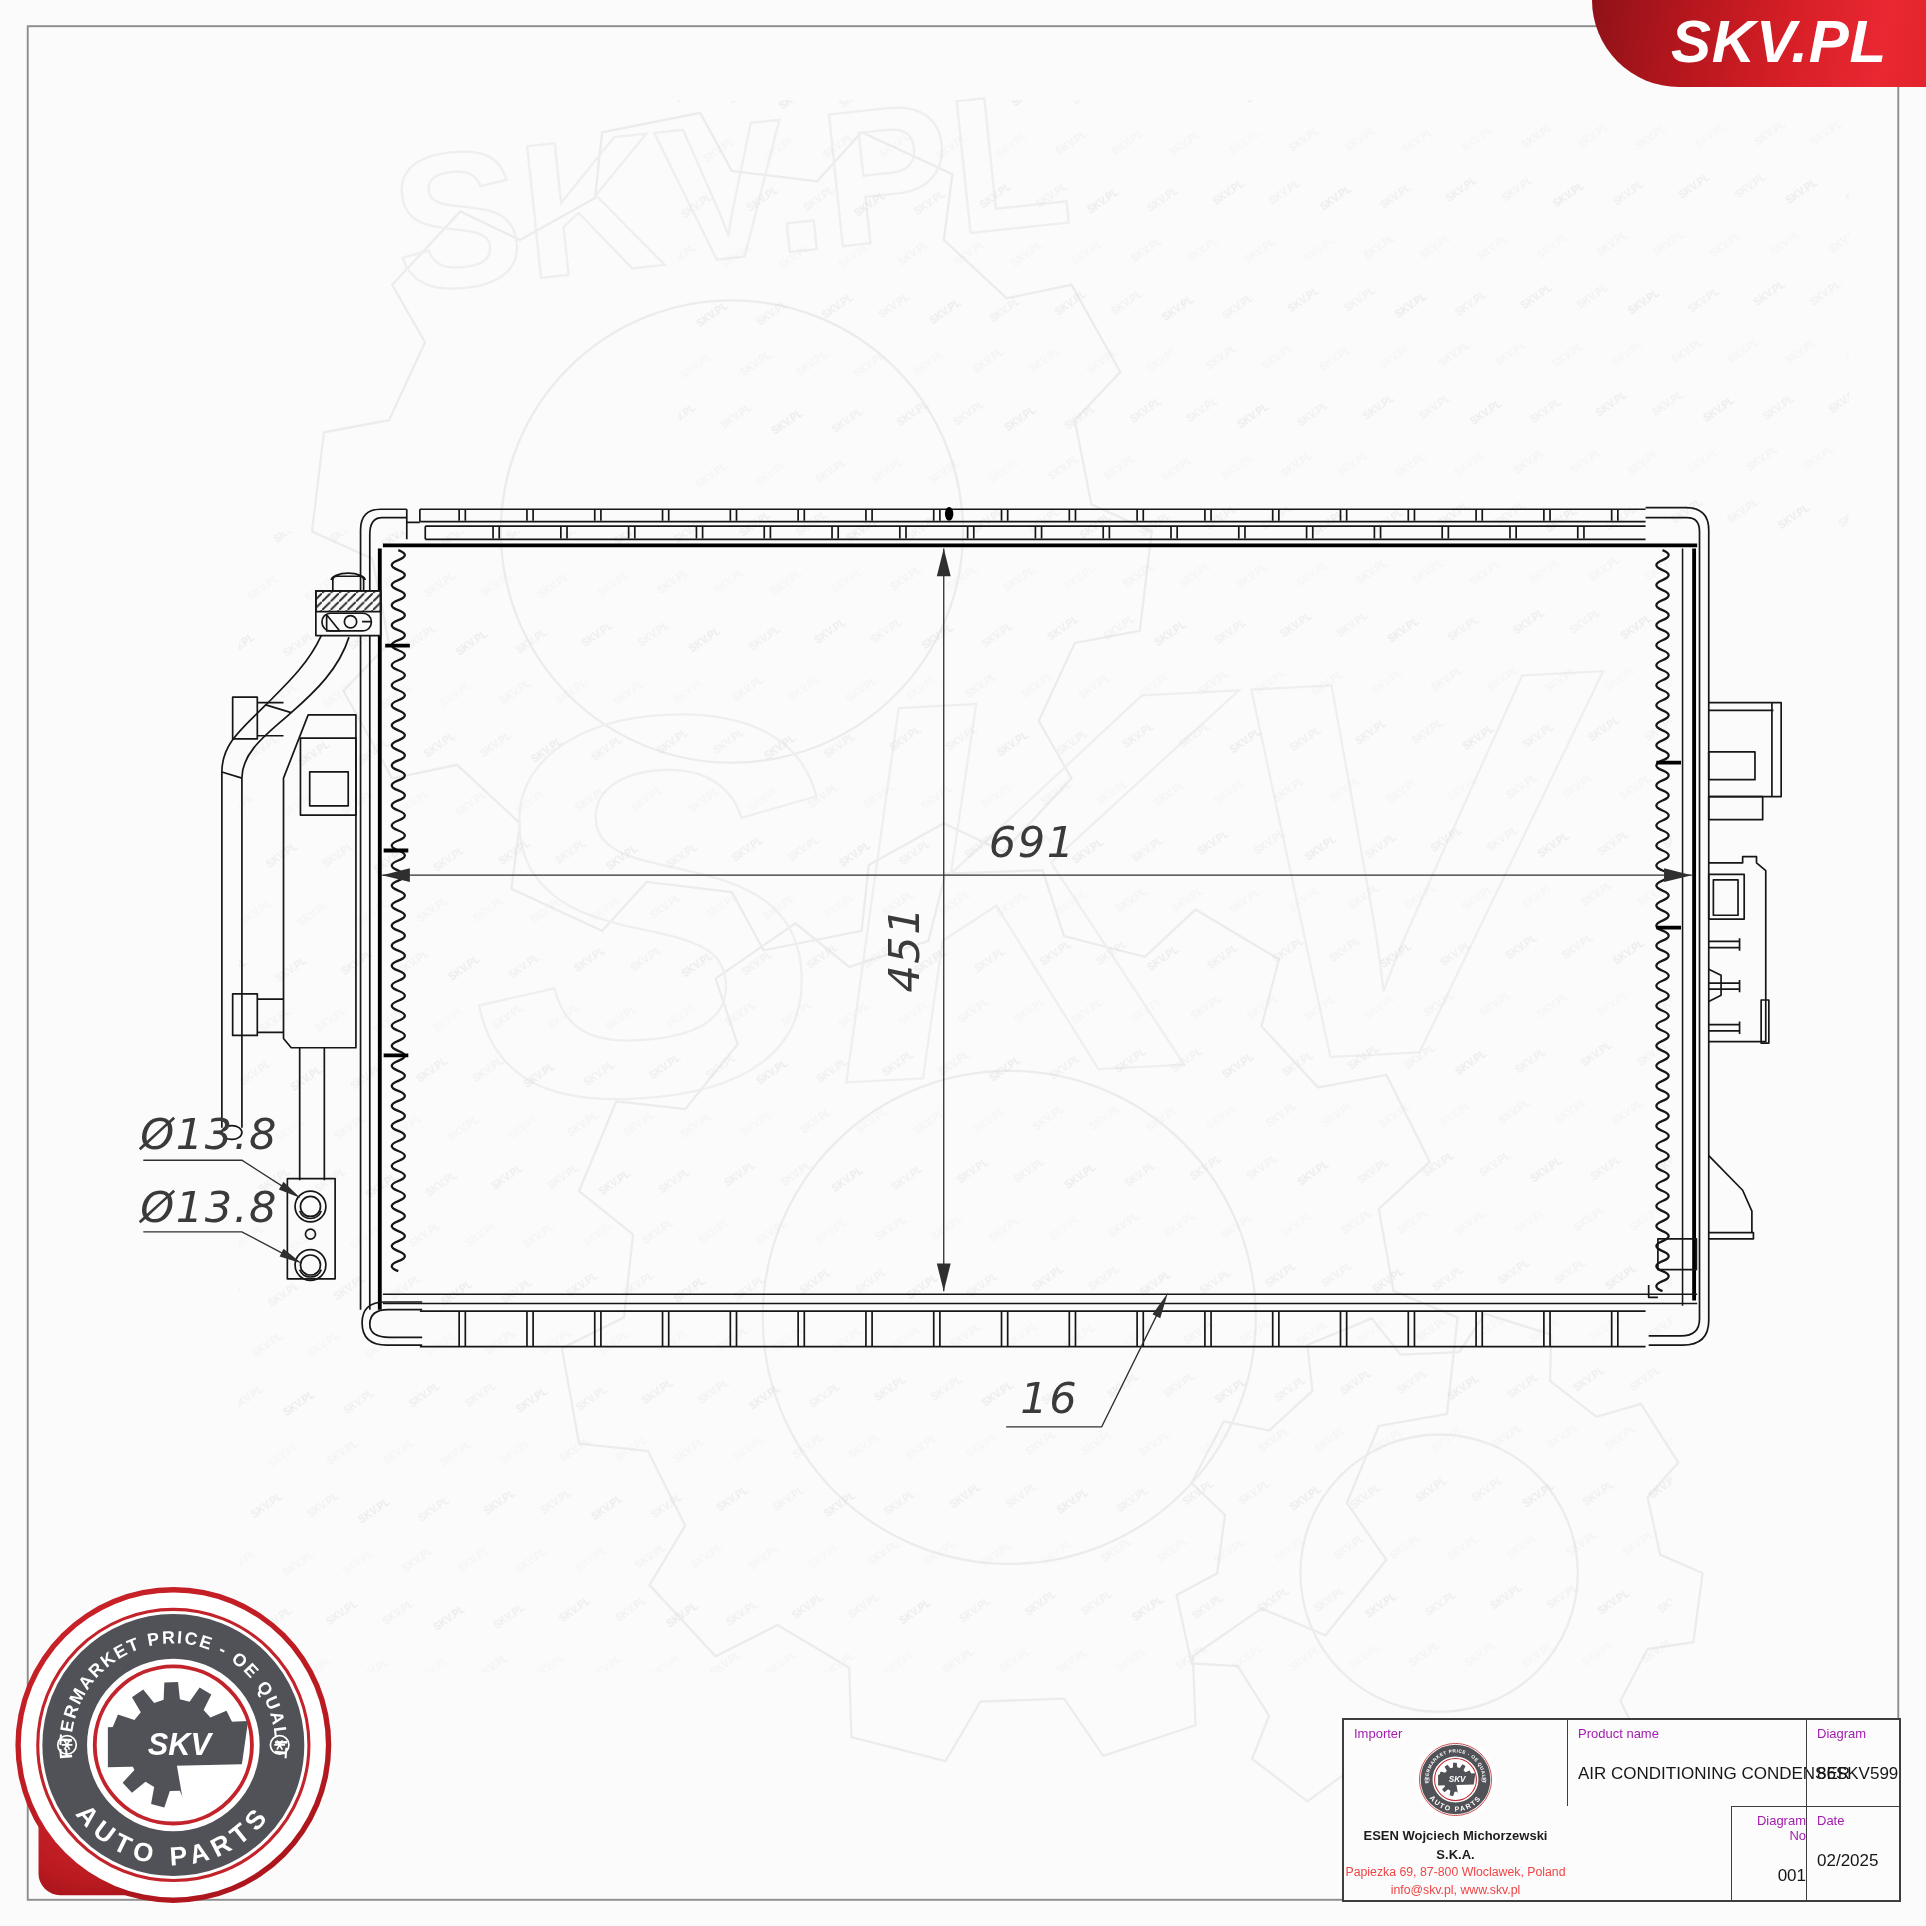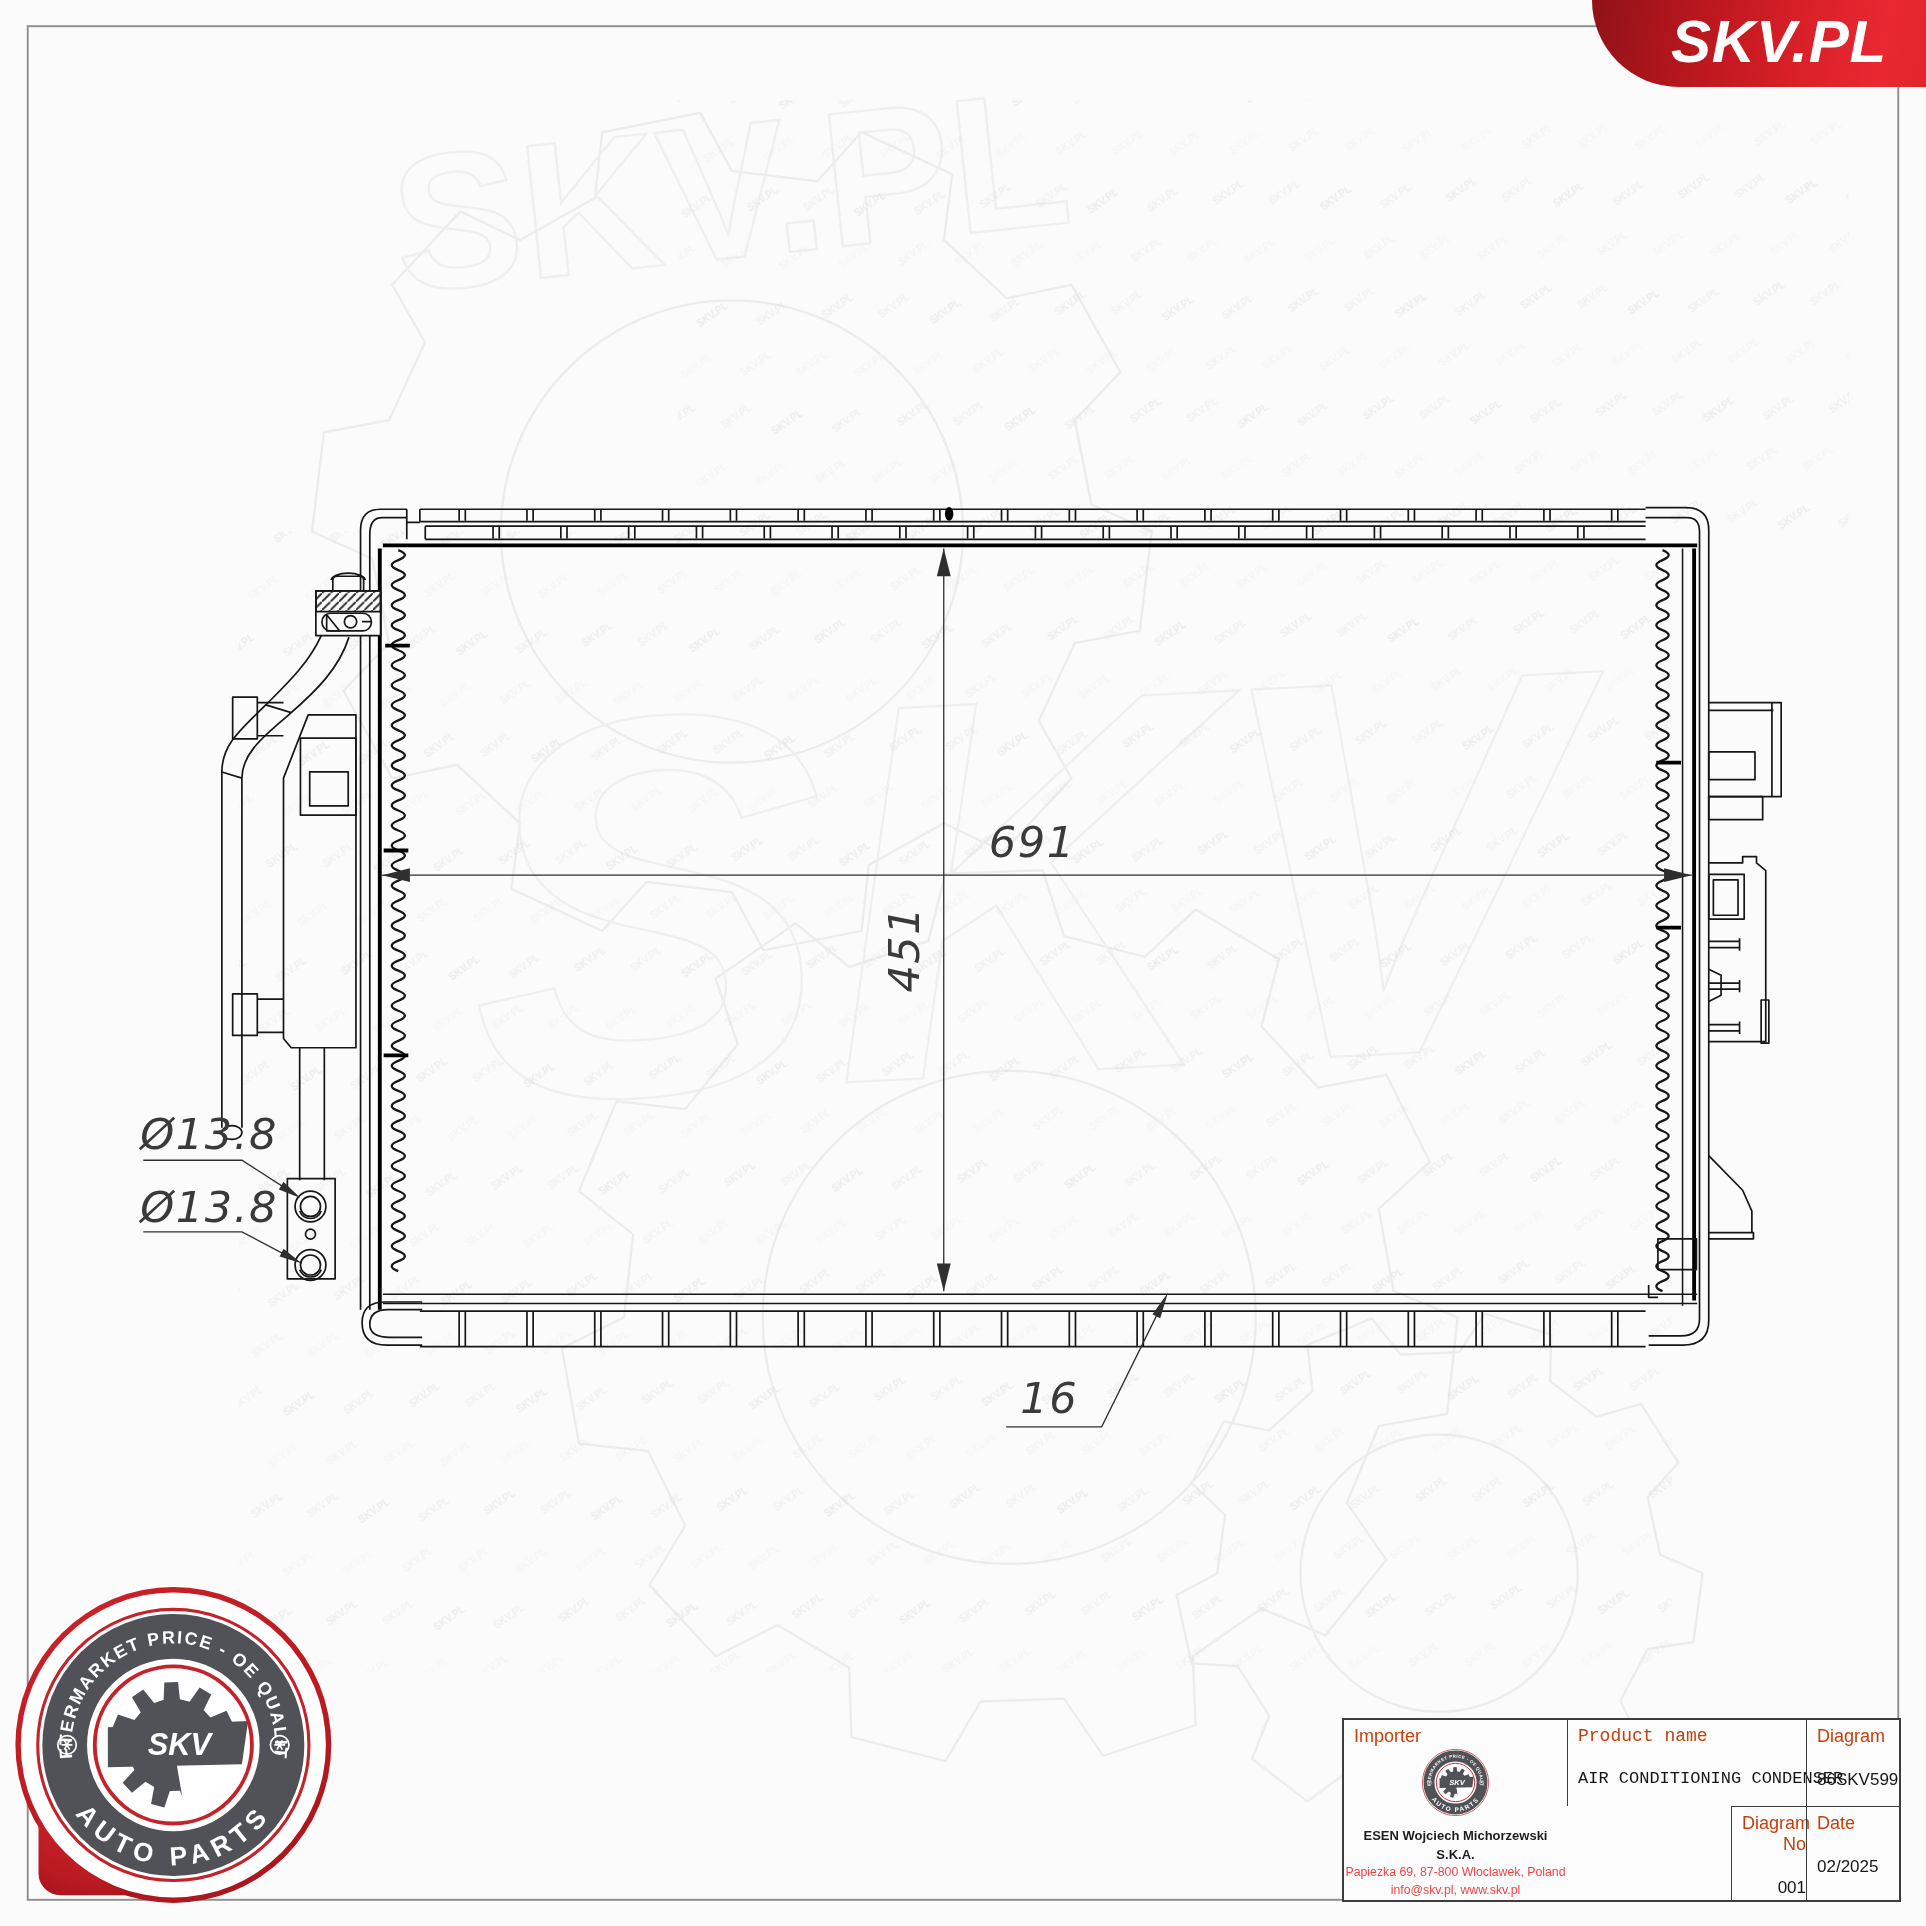--- a/index.html
+++ b/index.html
@@ -14,26 +14,26 @@
   .banner span{display:block;height:87px;line-height:83px;text-align:center;padding-left:40px;
           color:#fff;font-weight:bold;font-style:italic;font-size:60px;letter-spacing:0.8px;}
 
   
   .title-block{position:absolute;left:1342px;top:1718px;width:559px;height:184px;
           border:2.3px solid #3d3d3d;background:#fcfcfc;box-sizing:border-box;
           display:grid;grid-template-columns:223px 164px 75px 1fr;grid-template-rows:86px 1fr;}
   .tb-cell{position:relative;box-sizing:border-box;padding:6.2px 0 0 10px;}
   .tb-importer{grid-column:1;grid-row:1/3;display:flex;flex-direction:column;align-items:center;padding:6.2px 0 0 0;}
   .tb-importer .tb-label{align-self:flex-start;padding-left:10px;}
-  .tb-product{grid-column:2/4;grid-row:1;border-left:1.5px solid #3d3d3d;font-family:Liberation Mono, monospace;}
+  .tb-product{grid-column:2/4;grid-row:1;border-left:1.5px solid #3d3d3d;}
   .tb-symbol{grid-column:4;grid-row:1;border-left:1.5px solid #3d3d3d;}
   .tb-oe{grid-column:2;grid-row:2;border-left:1.5px solid #3d3d3d;border-top:1.5px solid #3d3d3d;}
   .tb-diagram{grid-column:3;grid-row:2;border-left:1.5px solid #3d3d3d;border-top:1.5px solid #3d3d3d;text-align:right;}
   .tb-date{grid-column:4;grid-row:2;border-left:1.5px solid #3d3d3d;border-top:1.5px solid #3d3d3d;}
-  .tb-label{font-size:18px;color:#c2410c;}
+  .tb-label{font-size:13px;color:#a21caf;}
   .tb-value{font-size:17px;color:#161616;margin-top:23px;white-space:nowrap;}
   .tb-logo{width:105px;height:105px;margin-top:1.5px;}
   .tb-company{font-size:13px;font-weight:bold;color:#1d1d1d;margin-top:11px;text-align:center;line-height:1.45;}
   .tb-addr,.tb-contact{font-size:12.3px;color:#ef4444;text-align:center;line-height:1.45;}
 
   
   .wm-word{font-family:"Liberation Sans",sans-serif;font-weight:bold;font-size:13px;fill:#dcdcdc;}
   .wm-line{fill:none;stroke:#ececec;stroke-width:3;}
   .wm-bigtext{font-family:"Liberation Sans",sans-serif;font-weight:bold;fill:none;stroke:#efefef;stroke-width:3;}
   .dline{stroke:#2f2f2f;stroke-width:1.7;fill:none;}

